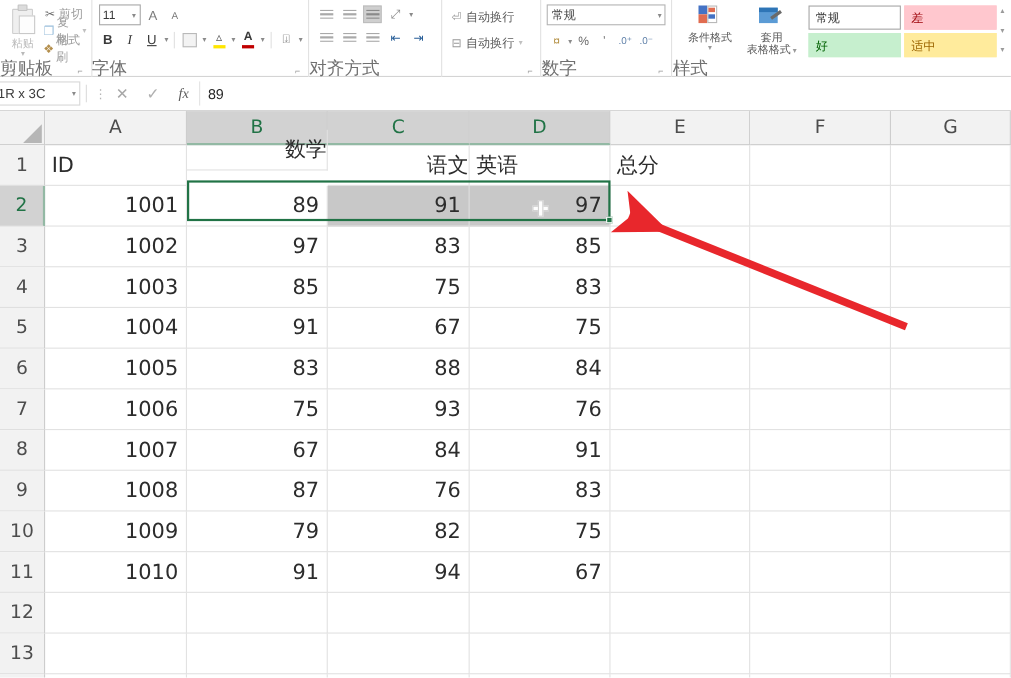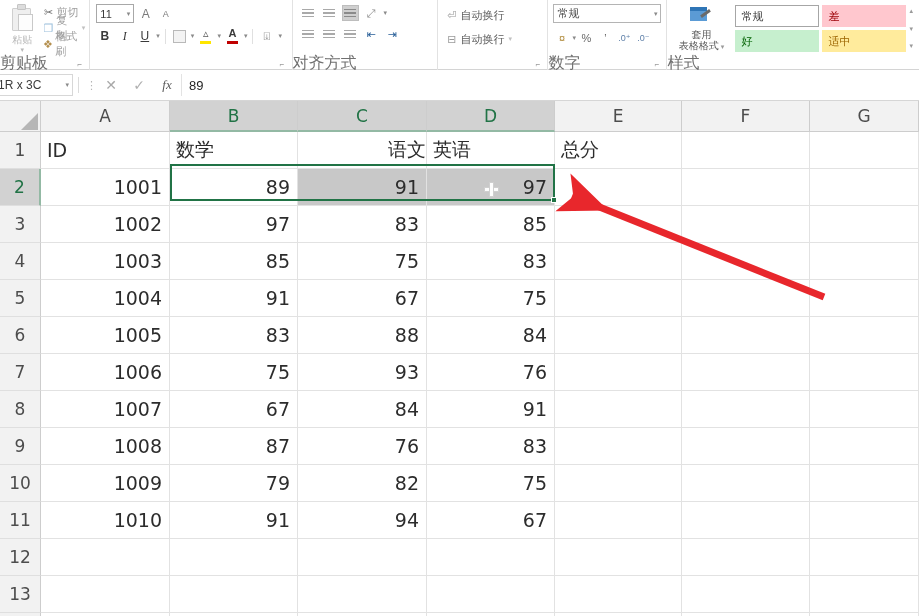--- a/index.html
+++ b/index.html
@@ -319,20 +319,21 @@
             </span>
           </div>
           <span class="caret">▾</span>
           <div class="sep-v"></div>
           <div class="fbtn bottom-al">
             <span>⍗</span>
           </div>
           <span class="caret">▾</span>
         </div>
       </div>
+      <div class="rgroup-label">字体</div>
       <div class="dialog-launcher">⌐</div>
     </div>
 
     <div class="rgroup g-align">
       <div class="rgroup-body">
         <div class="arow">
           <div class="abtn">
             <span class="align-lines">
                 <i></i>
                 <i></i>
@@ -432,20 +433,31 @@
           </div>
         </div>
       </div>
       <div class="rgroup-label">数字</div>
       <div class="dialog-launcher">⌐</div>
     </div>
 
     <div class="rgroup g-styles">
       <div class="rgroup-body">
         <div class="stbtn">
+          <div class="sico cf-ico">
+            <div class="b1"></div>
+              <div class="b2"></div>
+              <div class="b3"></div>
+              <div class="b4"></div>
+              <div class="b5"></div>
+          </div>
+          <div class="slbl">条件格式</div>
+          <div class="scar">▾</div>
+        </div>
+        <div class="stbtn">
           <div class="sico tb-ico">
             <div class="tbl"></div>
               <div class="tbl2"></div>
               <div class="pen"></div>
           </div>
           <div class="slbl">
             <span>套用</span><br>
             <span>表格格式</span><span class="scar"> ▾</span>
           </div>
         </div>
@@ -560,21 +572,21 @@
         </div>
         <div class="rowhead" style="top: 475px; height: 37px;">
           <span>13</span>
         </div>
         <div class="rowhead" style="top: 512px; height: 37px;"></div>
       </div>
     <div id="cells">
         <div class="cell txt" style="left: 41px; width: 129px; top: 31px; height: 37px;">
           <span>ID</span>
         </div>
-        <div class="cell txt" style="left: 170px; width: 128px; top: 31px; height: 37px;">
+        <div class="cell txt" style="left: 170px; width: 128px; top: 17px; height: 37px; justify-content: flex-end;">
           <span>数学</span>
         </div>
         <div class="cell txt" style="left: 298px; width: 129px; top: 31px; height: 37px; justify-content: flex-end;">
           <span>语文</span>
         </div>
         <div class="cell txt" style="left: 427px; width: 128px; top: 31px; height: 37px;">
           <span>英语</span>
         </div>
         <div class="cell txt" style="left: 555px; width: 127px; top: 31px; height: 37px;">
           <span>总分</span>

